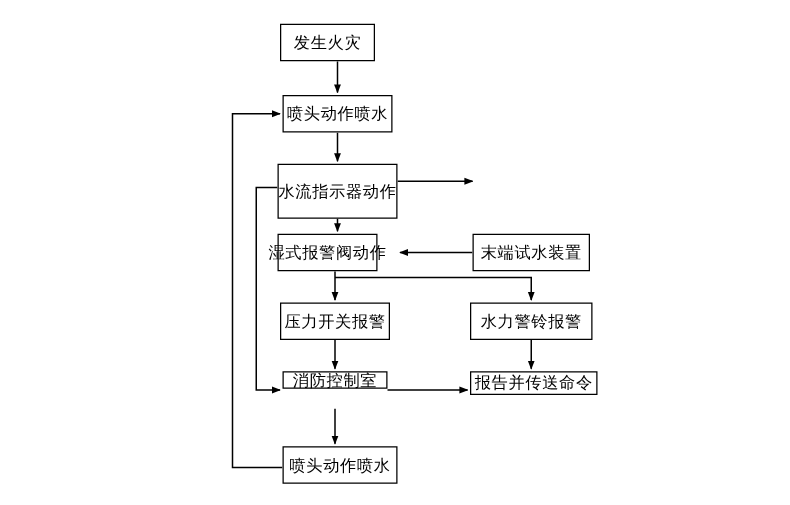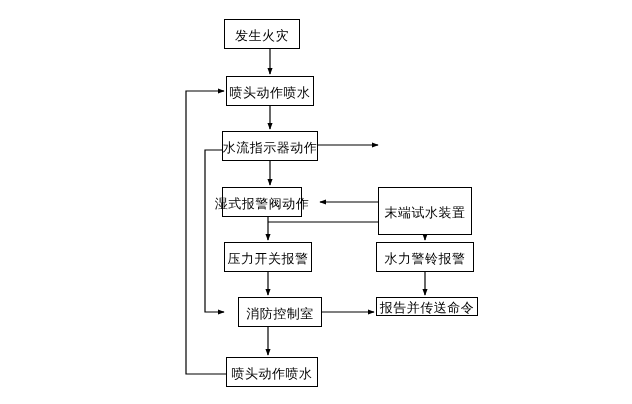--- a/index.html
+++ b/index.html
@@ -89,42 +89,42 @@
   </svg>
 
   <div class="node" style="left:224px; top:19px; width:76px; height:30px;">
     <span>发生火灾</span>
   </div>
 
   <div class="node" style="left:226px; top:76px; width:88px; height:30px;">
     <span>喷头动作喷水</span>
   </div>
 
-  <div class="node" style="left:222px; top:131px; width:96px; height:30px;">
+  <div class="node" style="left:222px; top:131px; width:96px; height:44px;">
     <span>水流指示器动作</span>
   </div>
 
 
   <div class="node" style="left:222px; top:187px; width:80px; height:30px;">
     <span>湿式报警阀动作</span>
   </div>
 
-  <div class="node" style="left:378px; top:187px; width:94px; height:48px;">
+  <div class="node" style="left:378px; top:187px; width:94px; height:30px;">
     <span>末端试水装置</span>
   </div>
 
   <div class="node" style="left:224px; top:242px; width:88px; height:30px;">
     <span>压力开关报警</span>
   </div>
 
   <div class="node" style="left:376px; top:242px; width:98px; height:30px;">
     <span>水力警铃报警</span>
   </div>
 
-  <div class="node" style="left:226px; top:297px; width:84px; height:30px;margin-left:12px;">
+  <div class="node" style="left:226px; top:297px; width:84px; height:14px;">
     <span>消防控制室</span>
   </div>
 
   <div class="node" style="left:376px; top:297px; width:102px; height:19px;">
     <span>报告并传送命令</span>
   </div>
 
   <div class="node" style="left:226px; top:357px; width:92px; height:30px;">
     <span>喷头动作喷水</span>
   </div>

